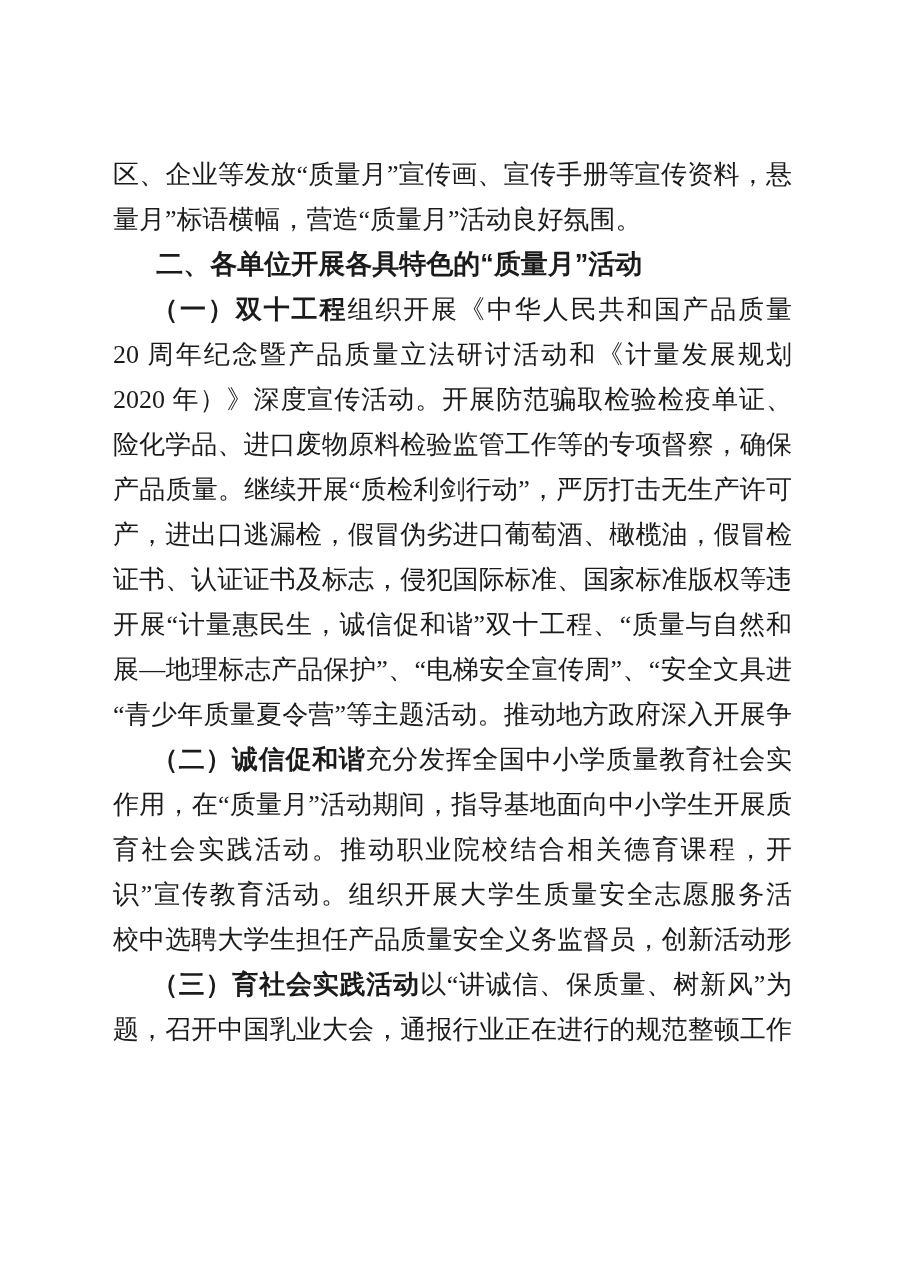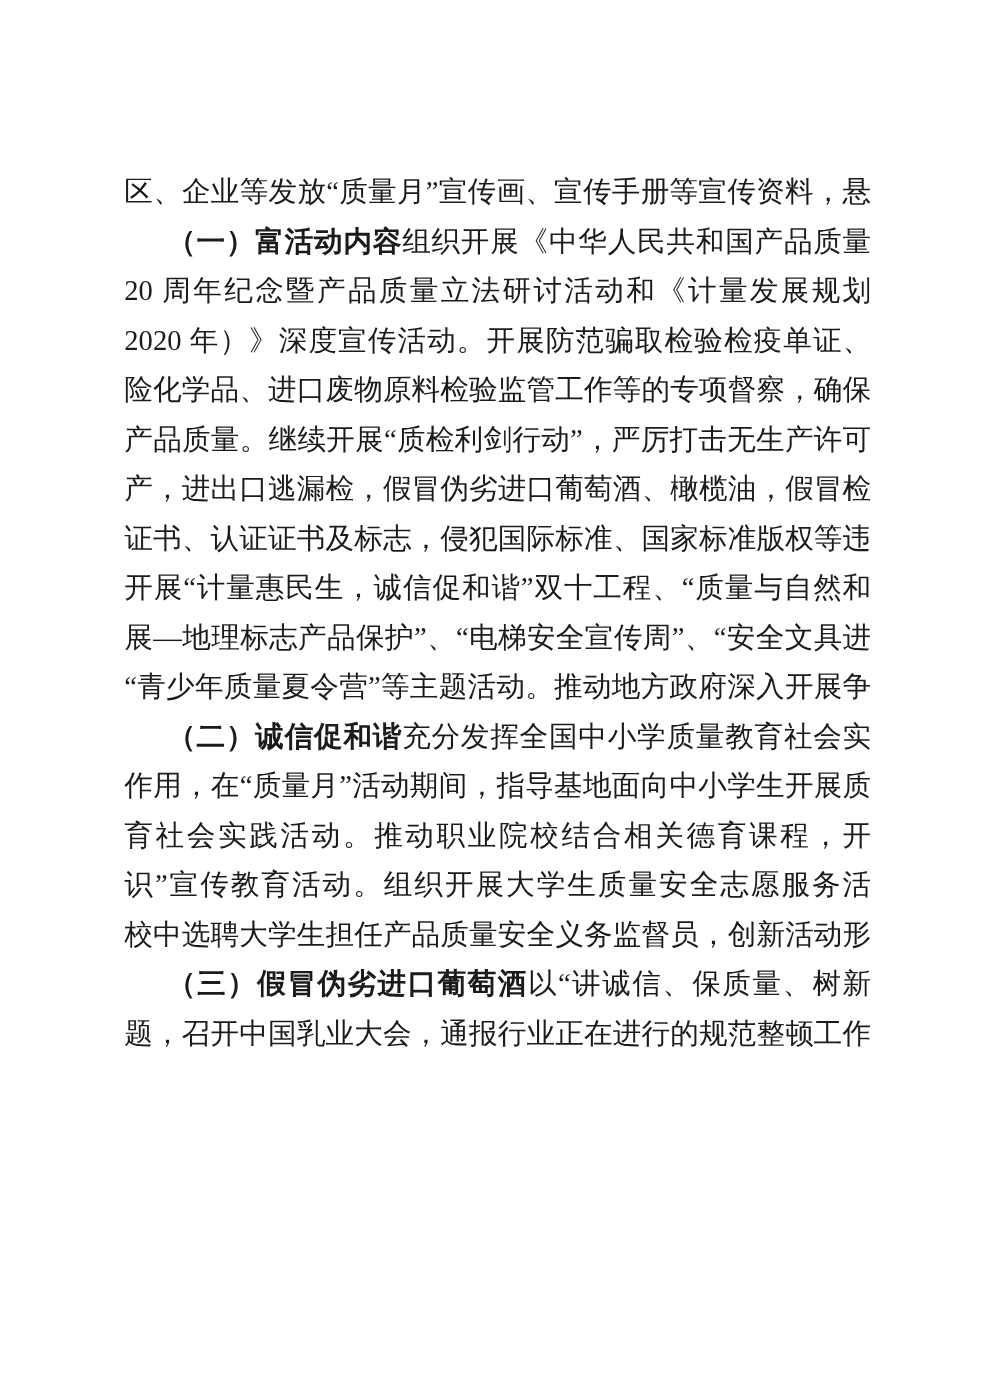--- a/index.html
+++ b/index.html
@@ -46,31 +46,33 @@
   .bold {
     font-weight: 700;
   }
 </style>
 </head>
 <body>
 
 <div class="page">
   <div class="text-block" id="text-block">
       <div class="line fill"><span>区、企业等发放“质量月”宣传画、宣传手册等宣传资料，悬挂“质</span></div>
-      <div class="line fill indent"><span class="bold">（一）富活动内容</span><span>组织开展《中华人民共和国产品质量法》施行</span></div>
+      <div class="line"><span>量月”标语横幅，营造“质量月”活动良好氛围。</span></div>
+      <div class="line indent heading"><span>二、各单位开展各具特色的“质量月”活动</span></div>
+      <div class="line fill indent"><span class="bold">（一）双十工程</span><span>组织开展《中华人民共和国产品质量法》施行</span></div>
       <div class="line fill"><span>20 周年纪念暨产品质量立法研讨活动和《计量发展规划（2013—</span></div>
       <div class="line fill"><span>2020 年）》深度宣传活动。开展防范骗取检验检疫单证、进出口危</span></div>
       <div class="line fill"><span>险化学品、进口废物原料检验监管工作等的专项督察，确保进出口</span></div>
       <div class="line fill"><span>产品质量。继续开展“质检利剑行动”，严厉打击无生产许可证生</span></div>
       <div class="line fill"><span>产，进出口逃漏检，假冒伪劣进口葡萄酒、橄榄油，假冒检验检疫</span></div>
       <div class="line fill"><span>证书、认证证书及标志，侵犯国际标准、国家标准版权等违法行为。</span></div>
       <div class="line fill"><span>开展“计量惠民生，诚信促和谐”双十工程、“质量与自然和谐发</span></div>
       <div class="line fill"><span>展—地理标志产品保护”、“电梯安全宣传周”、“安全文具进校园”、</span></div>
       <div class="line fill"><span>“青少年质量夏令营”等主题活动。推动地方政府深入开展争创“全</span></div>
       <div class="line fill indent"><span class="bold">（二）诚信促和谐</span><span>充分发挥全国中小学质量教育社会实践基地的</span></div>
       <div class="line fill"><span>作用，在“质量月”活动期间，指导基地面向中小学生开展质量教</span></div>
       <div class="line fill"><span>育社会实践活动。推动职业院校结合相关德育课程，开展“质量意</span></div>
       <div class="line fill"><span>识”宣传教育活动。组织开展大学生质量安全志愿服务活动，在高</span></div>
       <div class="line fill"><span>校中选聘大学生担任产品质量安全义务监督员，创新活动形式，丰</span></div>
-      <div class="line fill indent"><span class="bold">（三）假冒伪劣进口葡萄酒</span><span>以“讲诚信、保质量、树新风”为主</span></div>
+      <div class="line fill indent"><span class="bold">（三）育社会实践活动</span><span>以“讲诚信、保质量、树新风”为主</span></div>
       <div class="line fill"><span>题，召开中国乳业大会，通报行业正在进行的规范整顿工作以及取</span></div>
     </div>
 </div>
 
 </body></html>

